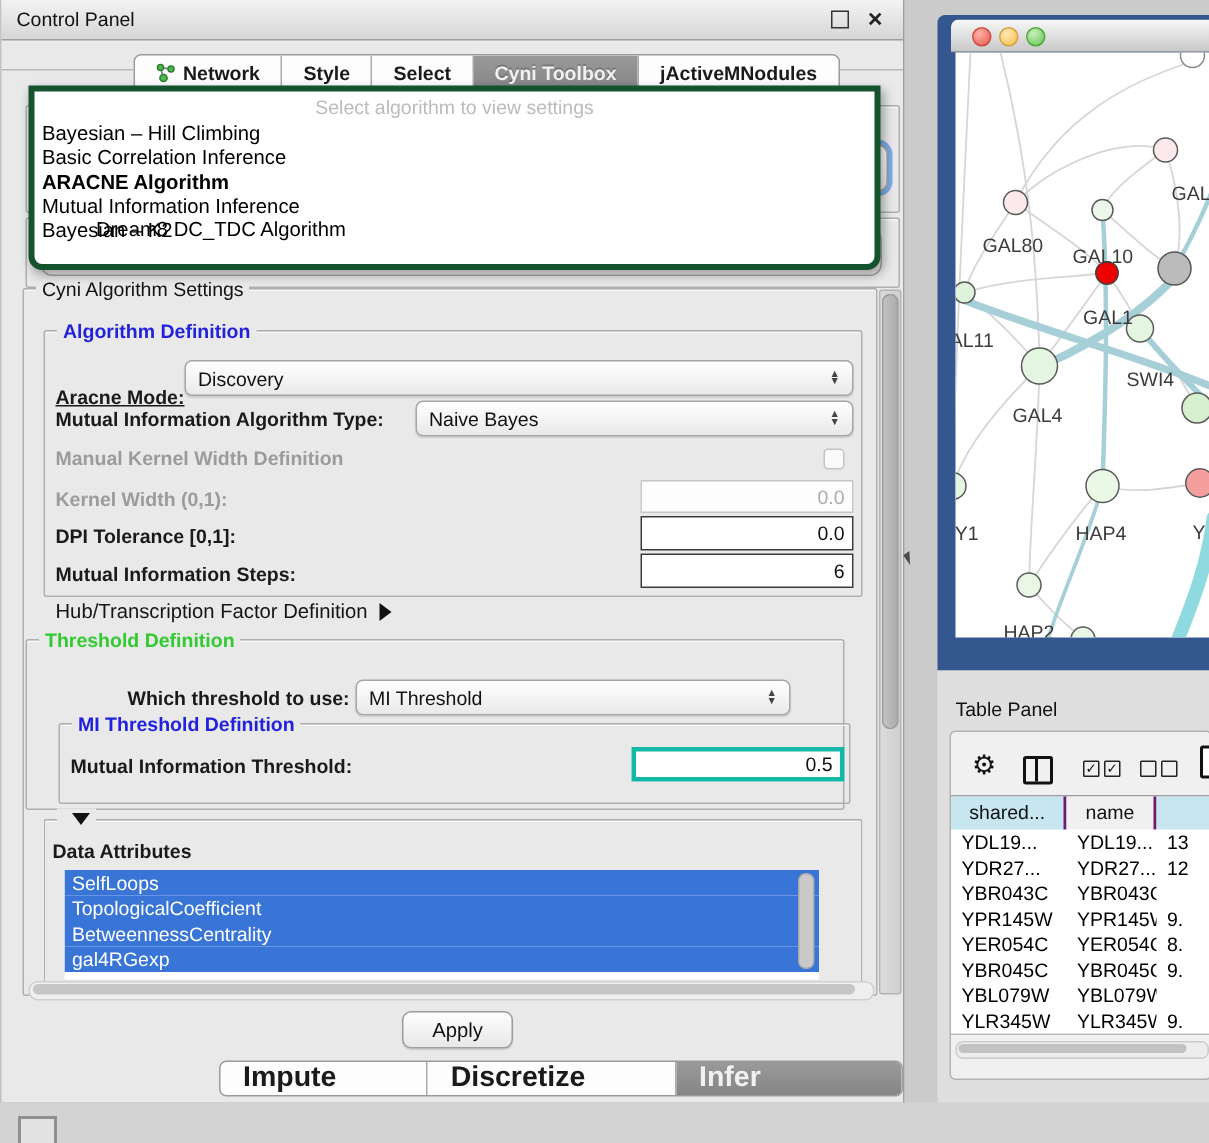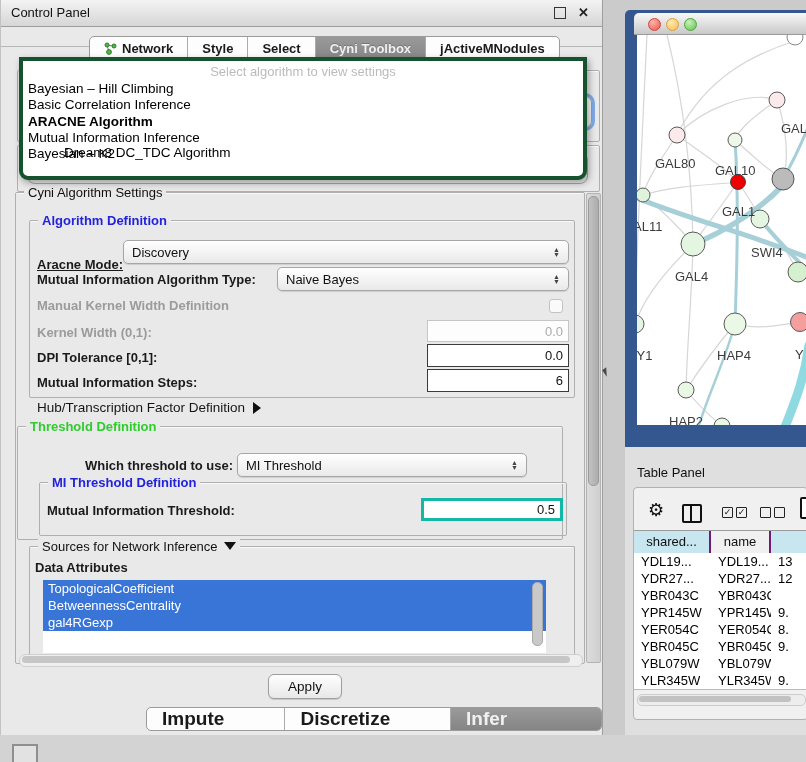--- a/index.html
+++ b/index.html
@@ -231,24 +231,25 @@
           <span>▼</span>
         </span>
     </div>
     <div id="midef-group" class="abs groupbox">
       <span class="grouptitle blue">MI Threshold Definition</span>
     </div>
     <label class="b" style="left:46px;top:503px;">Mutual Information Threshold:</label>
     <div class="field mid" style="left:420px;top:498px;width:142px;height:23px;">0.5</div>
 
     <div id="sources-group" class="abs groupbox">
-      <span class="grouptitle"><span>Sources for Network Inference</span><span class="tri-down"></span></span>
+      <span class="grouptitle"><span class="tri-down"></span></span>
     </div>
     <label class="b" style="left:34px;top:560px;">Data Attributes</label>
     <div id="attr-list" class="abs">
+        <div class="attr-item">SelfLoops</div>
         <div class="attr-item">TopologicalCoefficient</div>
         <div class="attr-item">BetweennessCentrality</div>
         <div class="attr-item">gal4RGexp</div>
       </div>
     <div id="attr-vscroll" class="abs"></div>
 
     <div id="settings-vscroll" class="abs">
       <div id="settings-vthumb" class="abs"></div>
     </div>
     <div id="settings-hscroll" class="abs">

